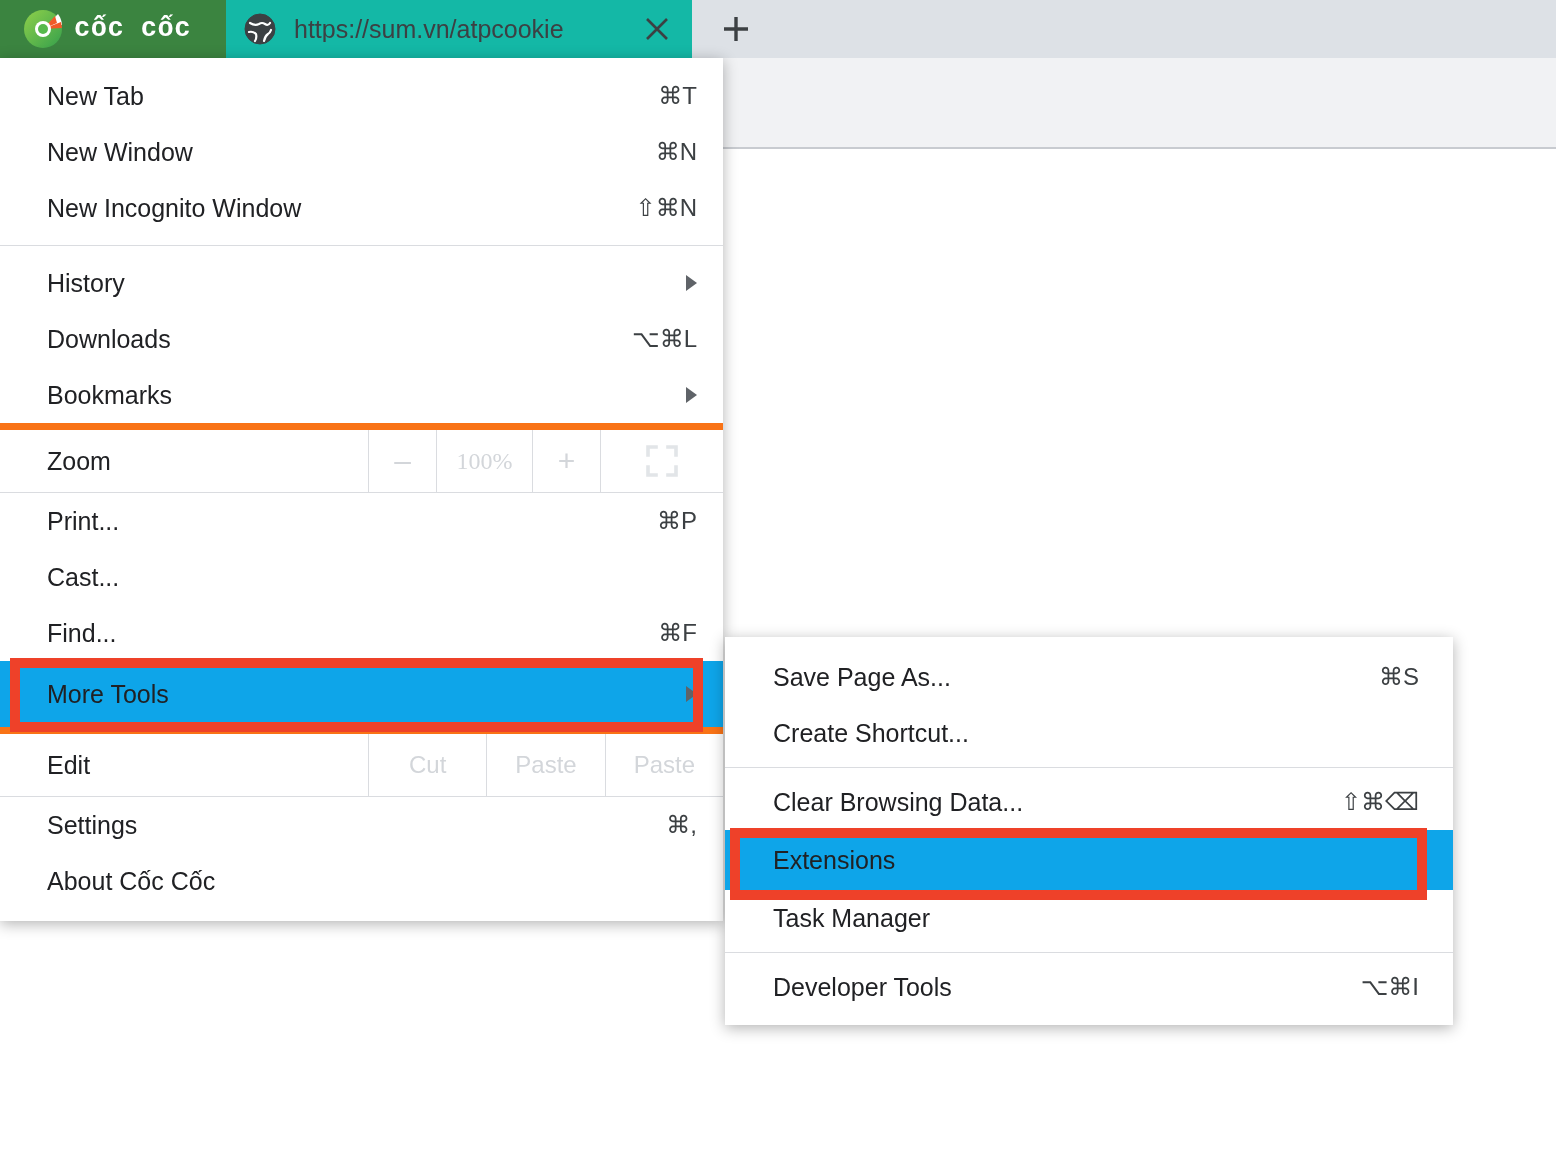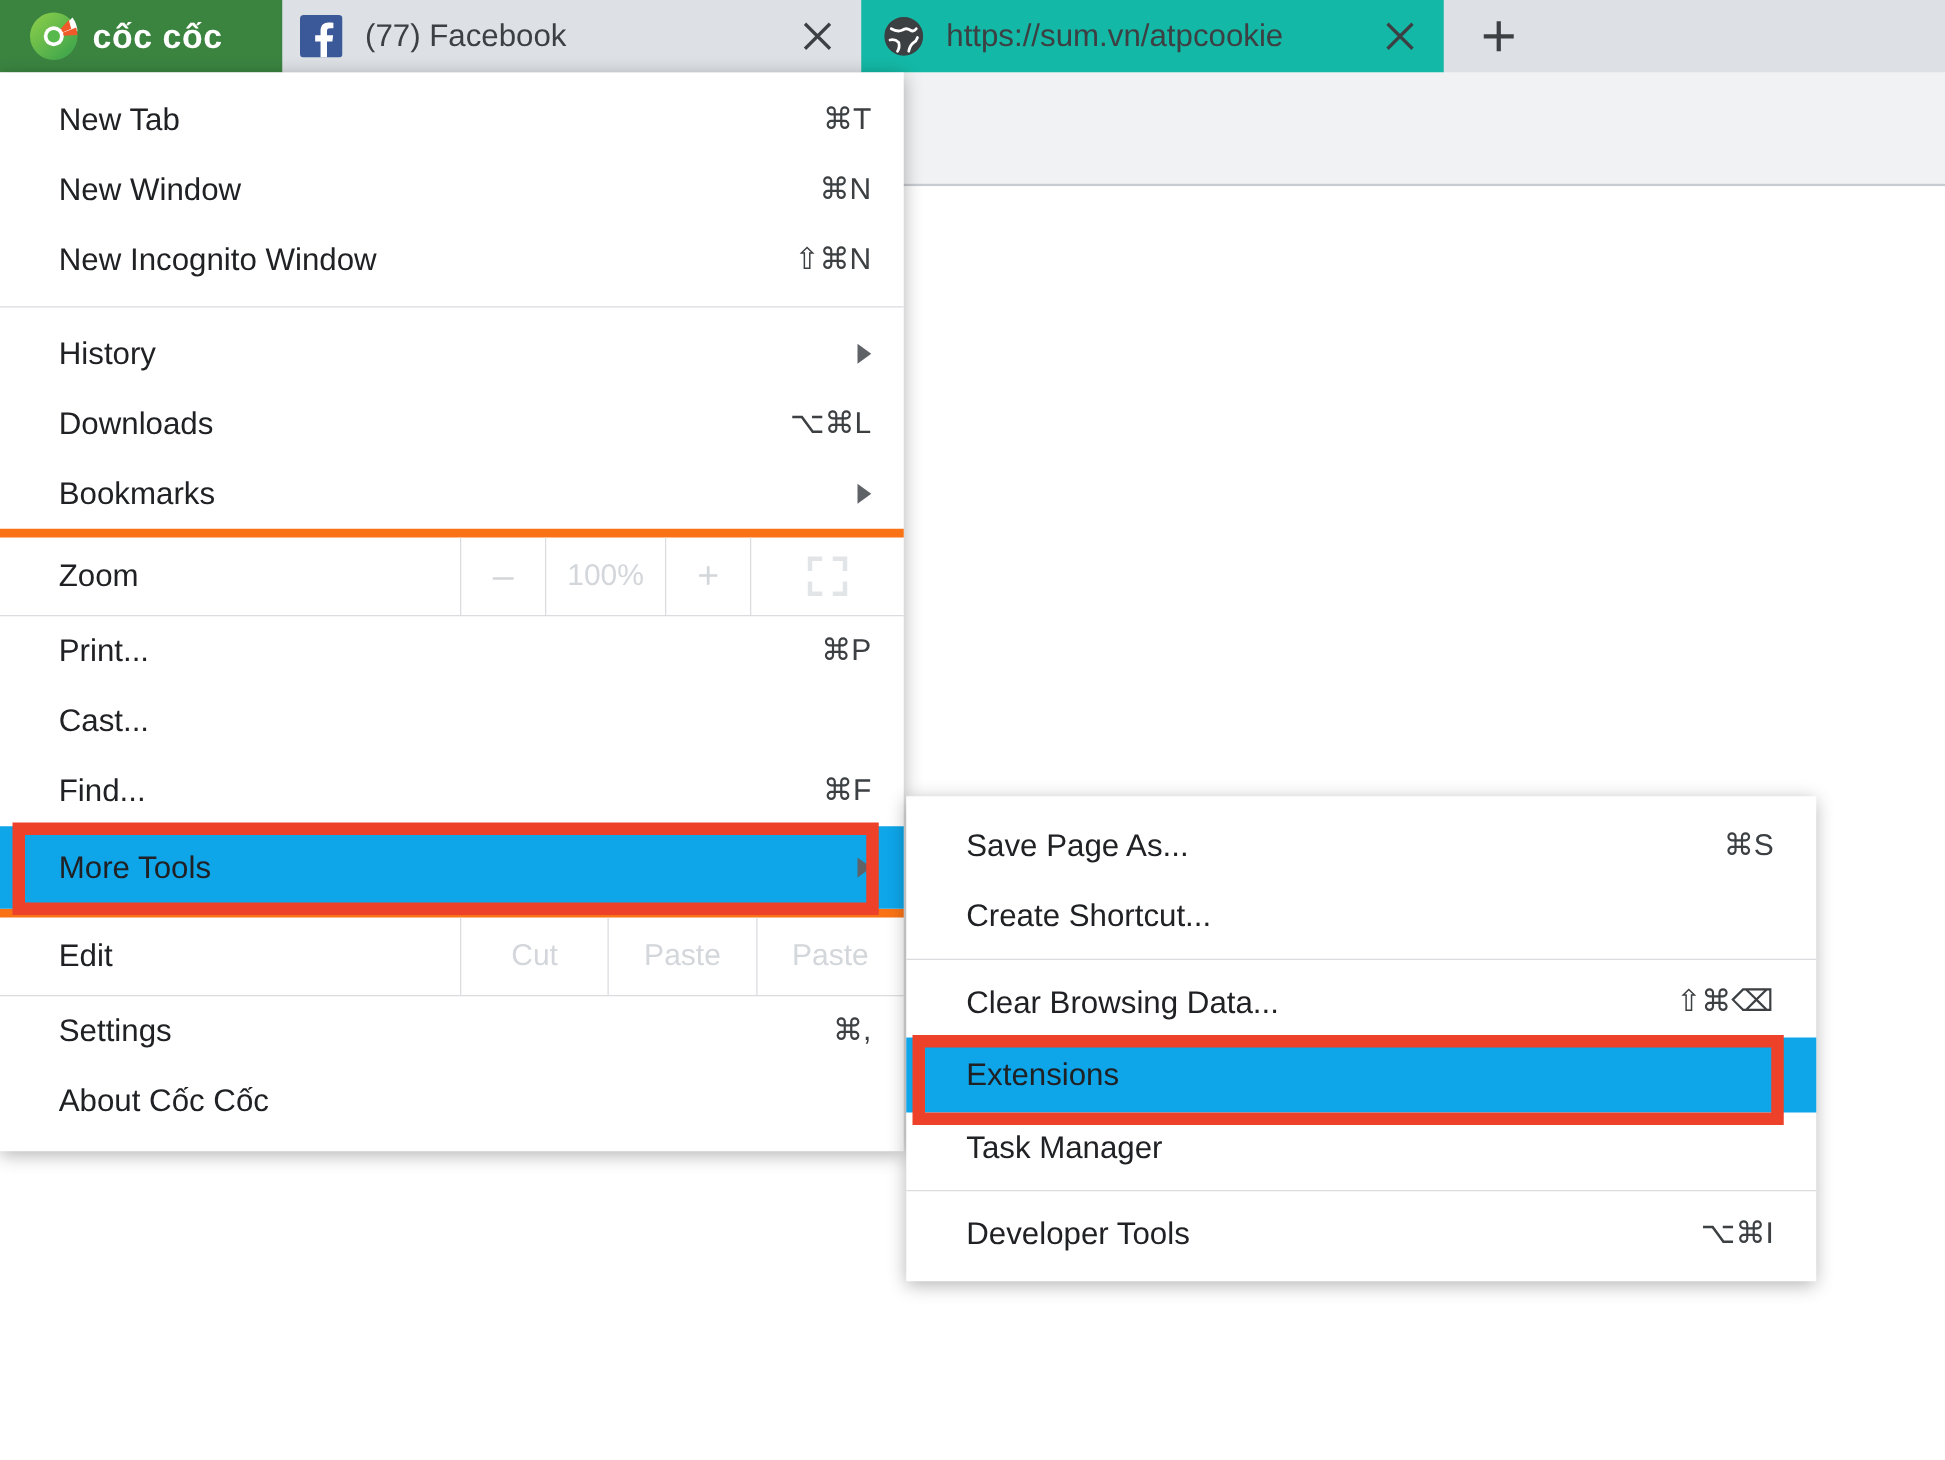--- a/index.html
+++ b/index.html
@@ -25,20 +25,21 @@
     display: flex;
     align-items: stretch;
   }
   #brand {
     width: 226px;
     background: #3b8440;
     display: flex;
     align-items: center;
     padding-left: 22px;
     box-sizing: border-box;
+    font-family: Liberation Mono, monospace;
   }
   #brand-logo { flex: 0 0 auto; margin-right: 10px; display:block; }
   #brand-word {
     color: #ffffff;
     font-size: 27px;
     font-weight: bold;
     letter-spacing: 0.5px;
     line-height: 1;
     white-space: nowrap;
   }
@@ -162,21 +163,21 @@
     display: flex;
     align-items: center;
     justify-content: center;
     border-left: 1px solid #dadce0;
     box-sizing: border-box;
     font-size: 24px;
     color: #d3d6da;
     line-height: 1;
   }
   #zoom-minus { flex: 0 0 68px; font-size: 30px; }
-  #zoom-level { flex: 0 0 96px; }
+  #zoom-level { flex: 0 0 96px; font-family: Liberation Serif, serif; }
   #zoom-plus  { flex: 0 0 68px; font-size: 30px; }
   #zoom-full  { flex: 1 1 auto; }
   #edit-cut, #edit-copy, #edit-paste { flex: 1 1 0; }
 
   
   .hl-green { background: #0ea5e9; }
   .redbox {
     position: absolute;
     border: 10px solid #ee4129;
     box-sizing: border-box;
@@ -219,32 +220,20 @@
       <circle cx="21" cy="21" r="19" fill="url(#cgrad)"></circle>
       <path d="M21 21 L36 6 A21 21 0 0 1 40 17 Z" fill="#ffffff"></path>
       <path d="M21 21 L33 8 L35 15 Z" fill="#f05a28"></path>
       <path d="M21 21 L39 14 L40 20 Z" fill="#f05a28"></path>
       <circle cx="21" cy="21" r="8" fill="#ffffff"></circle>
       <circle cx="21" cy="21" r="5" fill="#57b94c"></circle>
     </svg>
     <span id="brand-word">cốc cốc</span>
   </div>
 
-  <div class="tab inactive" id="tab-facebook">
-    <svg class="tab-favicon" width="34" height="34" viewBox="0 0 34 34">
-      <rect x="0" y="0" width="34" height="34" rx="3" fill="#3b5998"></rect>
-      <path d="M21.6 34V21.2h4.3l0.64-5H21.6v-3.2c0-1.45.4-2.43 2.48-2.43h2.64V6.1c-0.46-.06-2.03-.2-3.86-.2-3.82 0-6.43 2.33-6.43 6.6v3.7h-4.3v5h4.3V34z" fill="#ffffff"></path>
-    </svg>
-    <span class="tab-title">(77) Facebook</span>
-    <span class="tab-close">
-      <svg width="30" height="30" viewBox="0 0 30 30">
-        <path d="M5 5 L25 25 M25 5 L5 25" stroke="#3c4043" stroke-width="2.6" fill="none"></path>
-      </svg>
-    </span>
-  </div>
 
   <div class="tab active" id="tab-sum">
     <svg class="tab-favicon" width="32" height="32" viewBox="0 0 32 32">
       <circle cx="16" cy="16" r="15" fill="#3c4043"></circle>
       <path d="M6 10 q5 3 9 1 q3 -2 6 0 q3 2 5 -1 M5 19 q4 -1 7 2 q1 4 -1 7 M20 28 q1 -5 4 -7 q2 -1 3 -4" stroke="#ffffff" stroke-width="2.2" fill="none" stroke-linecap="round"></path>
       <circle cx="16" cy="16" r="15" fill="none" stroke="#3c4043" stroke-width="1"></circle>
     </svg>
     <span class="tab-title">https://sum.vn/atpcookie</span>
     <span class="tab-close">
       <svg width="30" height="30" viewBox="0 0 30 30">

